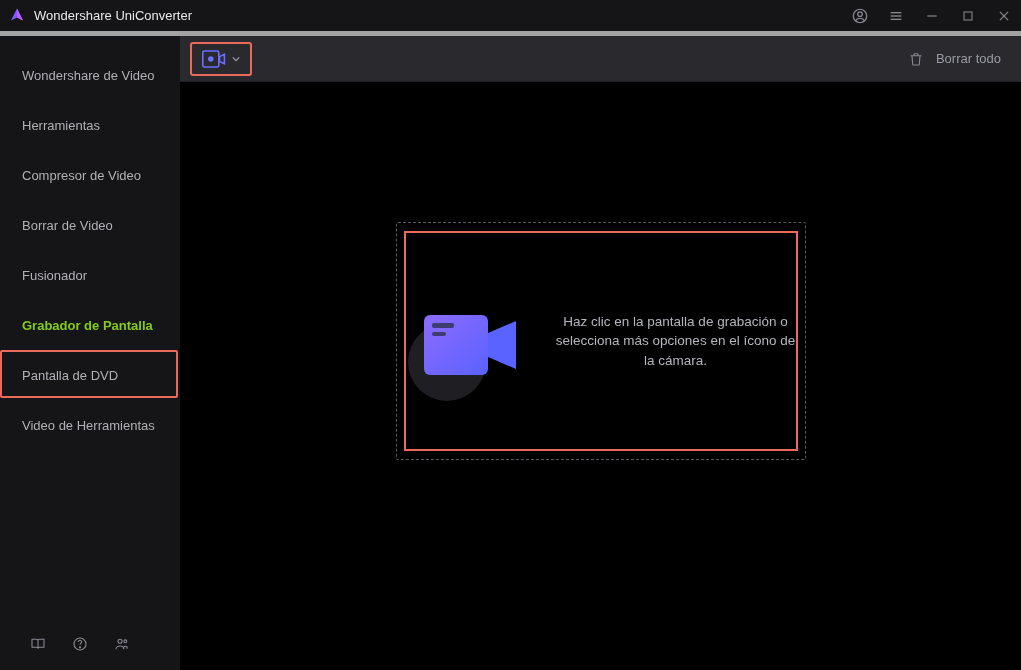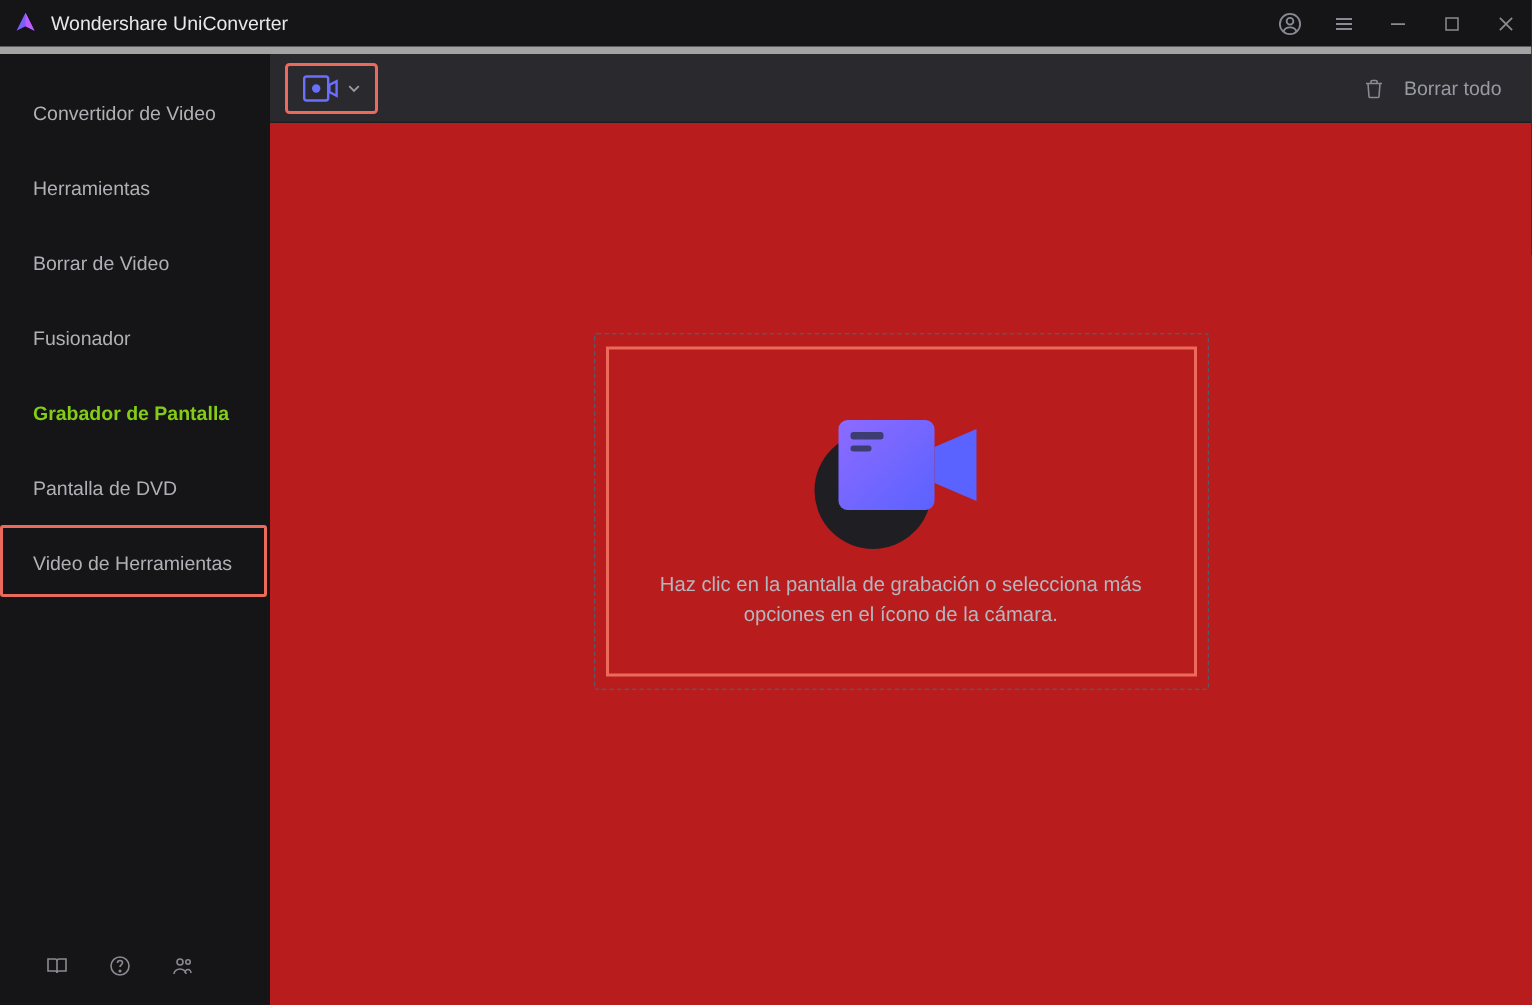--- a/index.html
+++ b/index.html
@@ -86,21 +86,21 @@
   .sidebar-bottom {
     display: flex;
     gap: 26px;
     padding: 14px 30px 18px;
     color: #8a8a92;
   }
   .sb-ic { width:16px; height:16px; cursor:pointer; display:flex; align-items:center; justify-content:center;}
 
   .main {
     flex: 1;
-    background: #b91c1c;
+    background: #000000;
     display: flex;
     flex-direction: column;
   }
   .toolbar {
     height: 46px;
     display: flex;
     align-items: center;
     padding: 0 20px 0 8px;
     border-bottom: 1px solid #1e1e22;
     background:#29292e;
@@ -139,21 +139,21 @@
     border: 1.5px dashed #5a5a62;
     border-radius: 2px;
     display:flex;align-items:center;justify-content:center;
     cursor:pointer;
     position:relative;
   }
   .dropzone-inner {
     width: 394px;
     height: 220px;
     border: 2px solid #ec6a5c;
-    display:flex; flex-direction:column; align-items:center; justify-content:center;
+    display:flex; align-items:center; justify-content:center;
     gap: 30px;
   }
   .cam-wrap{position:relative;width:120px;height:80px;display:flex;align-items:center;justify-content:center;margin-top:8px;}
   .cam-shadow{
     position:absolute; width:78px;height:78px;border-radius:50%;
     background:#1f1f23; top:18px; left:2px;
   }
   .help-text {
     color: #b5b5be;
     font-size: 13.5px;
@@ -204,24 +204,27 @@
           <line x1="19" y1="5" x2="5" y2="19"></line>
         </svg>
     </span>
   </div>
 </div>
 
 <div class="shell">
   <div class="sidebar">
     <div class="sidebar-items">
       <div class="sidebar-item">
-          <span>Convertidor de Video</span>
+          <span>Wondershare de Video</span>
         </div>
       <div class="sidebar-item">
           <span>Herramientas</span>
+        </div>
+      <div class="sidebar-item">
+          <span>Compresor de Video</span>
         </div>
       <div class="sidebar-item">
           <span>Borrar de Video</span>
         </div>
       <div class="sidebar-item">
           <span>Fusionador</span>
         </div>
       <div class="sidebar-item active">
           <span>Grabador de Pantalla</span>
         </div>

